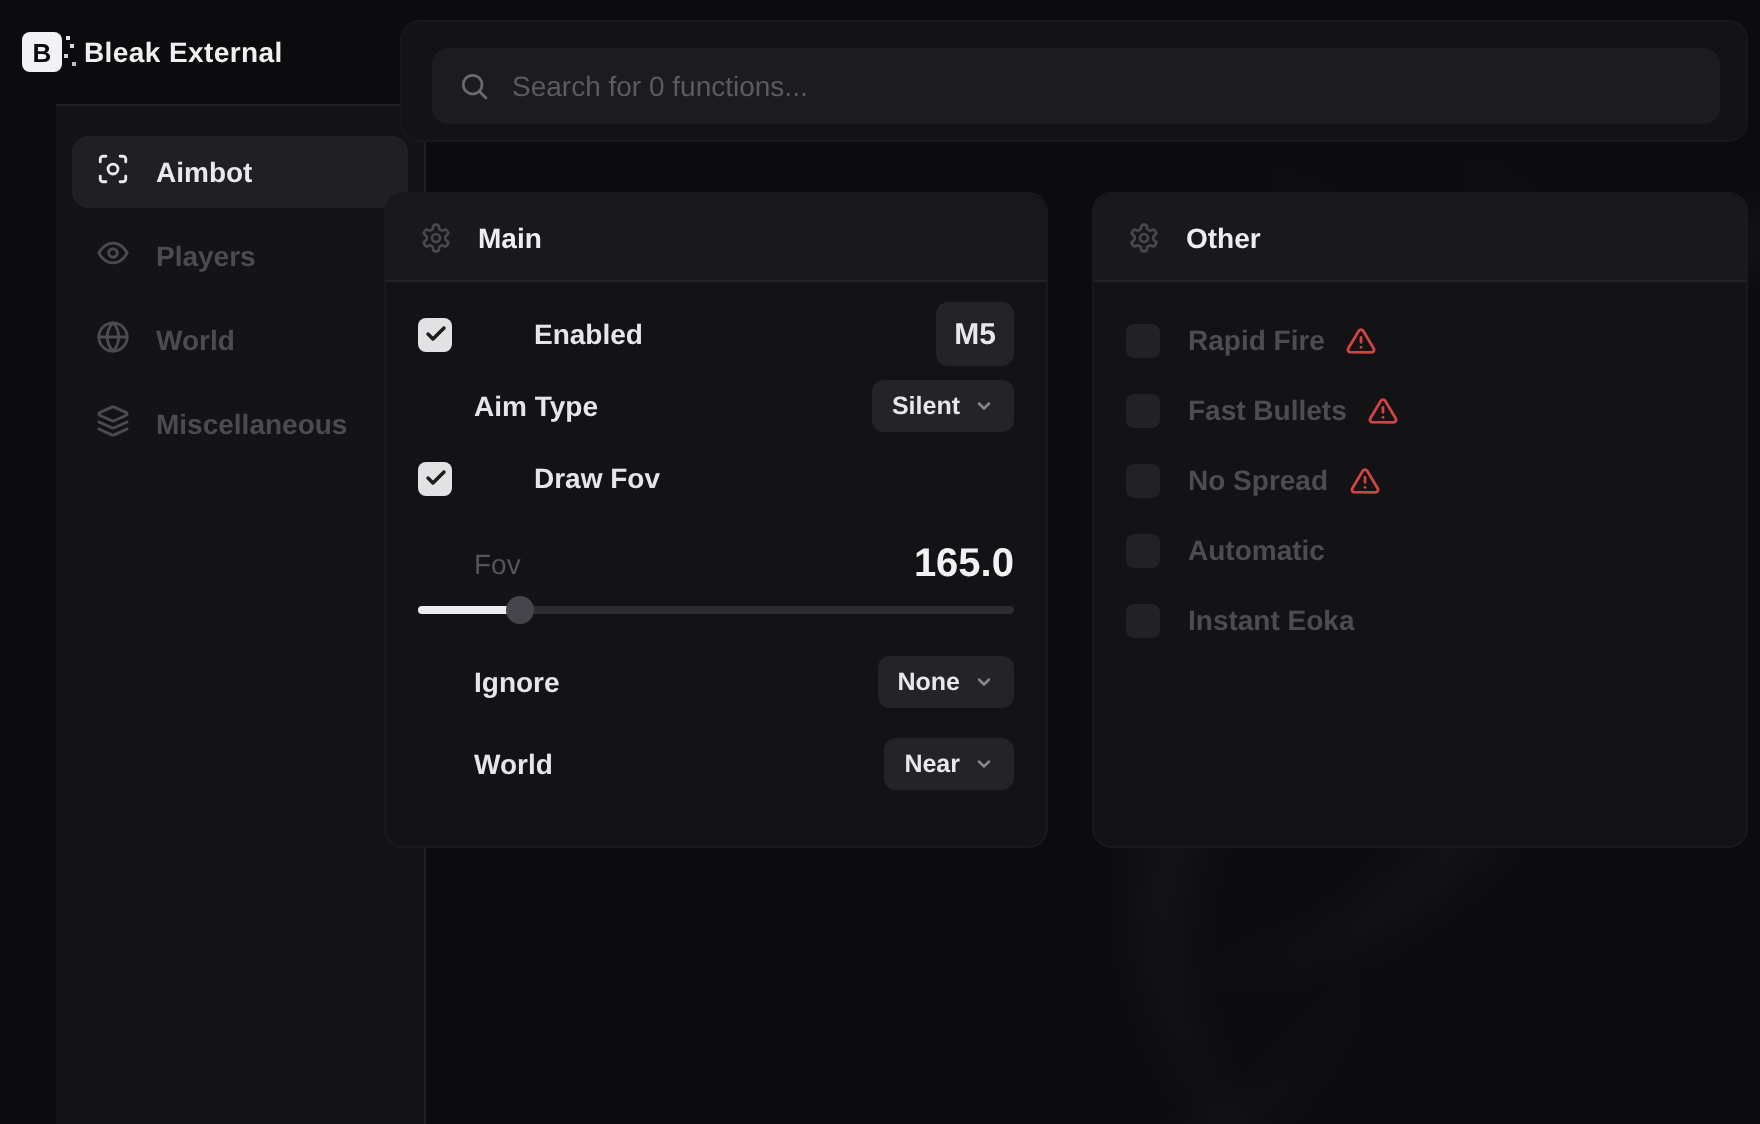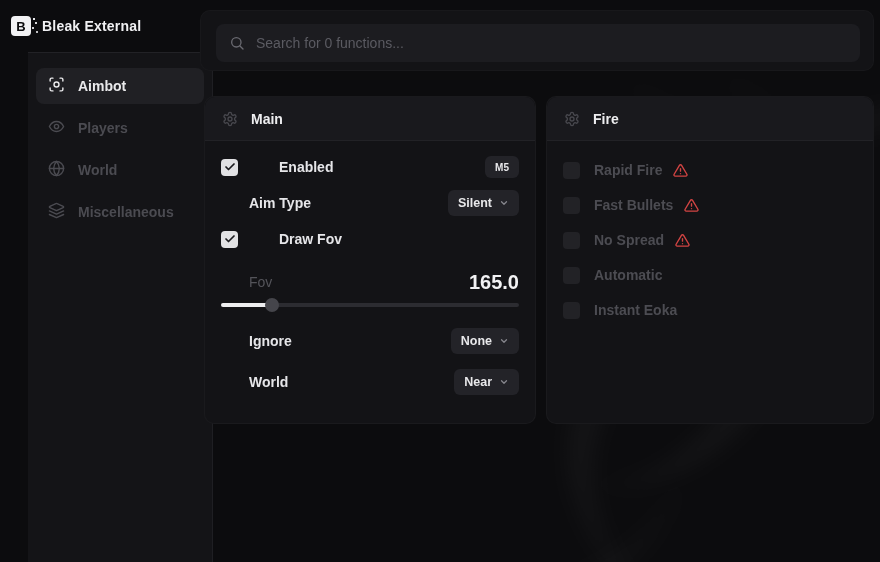--- a/index.html
+++ b/index.html
@@ -26,37 +26,37 @@
   .nav-item.active { background:#202024; color:#e9e9eb; }
 
   
   .search-panel { position:absolute; left:200px; top:10px; width:674px; height:61px; background:#131316; border-radius:10px; border:1px solid rgba(255,255,255,0.025); }
   .search-box { position:absolute; left:15px; top:13px; right:13px; height:38px; background:#1c1c20; border-radius:8px; display:flex; align-items:center; padding:0 13px; gap:11px; }
   .search-box input { flex:1; background:transparent; border:none; outline:none; color:#22c55e; font-size:14px; font-family:inherit; }
   .search-box input::placeholder { color:#5b5b62; }
 
   
   .panel { position:absolute; top:96px; height:328px; background:#131316; border:1px solid rgba(255,255,255,0.03); border-radius:10px; }
-  .panel-main { left:204px; width:332px; }
+  .panel-main { left:192px; width:332px; }
   .panel-other { left:546px; width:328px; }
   .panel-header { height:44px; background:#19191d; border-bottom:1px solid rgba(255,255,255,0.045); border-radius:10px 10px 0 0; display:flex; align-items:center; gap:13px; padding:0 17px; }
   .panel-header .hdr-icon { color:#48484e; display:flex; }
   .panel-title { font-size:14px; font-weight:700; color:#eeeef0; }
   .panel-body { padding:13px 16px 0 16px; }
 
   .row { display:flex; align-items:center; height:26px; margin-bottom:10px; }
   .row .grow { flex:1; }
   .row-label { font-size:14px; font-weight:600; color:#e6e6e9;padding-left:28px; }
   .row-label.dim { color:#54545a; font-weight:500; }
 
   .checkbox { width:17px; height:17px; border-radius:4px; background:#e2e2e4; display:flex; align-items:center; justify-content:center; margin-right:13px; cursor:pointer; }
   .checkbox svg { stroke:#1c1c1f; }
   .checkbox.off { background:#222226; }
 
-  .keybadge { min-width:34px; height:22px; padding:0 9px; background:#232328; border-radius:6px; display:flex; align-items:center; justify-content:center; font-size:10px; font-weight:700; color:#e8e8ea; cursor:pointer; }
+  .keybadge { min-width:34px; height:32px; padding:0 9px; background:#232328; border-radius:6px; display:flex; align-items:center; justify-content:center; font-size:15px; font-weight:700; color:#e8e8ea; cursor:pointer; }
   .dropdown { height:26px; padding:0 10px; background:#232328; border-radius:6px; display:inline-flex; align-items:center; gap:7px; font-size:12.5px; font-weight:700; color:#e8e8ea; cursor:pointer; }
   .dropdown svg { stroke:#86868d; }
 
   .fov-value { font-size:20px; font-weight:700; color:#f2f2f4; }
   .slider-row { position:relative; height:14px; margin:4px 0 16px 0; cursor:pointer; }
   .slider-track { position:absolute; left:0; right:0; top:5px; height:4px; background:#2c2c31; border-radius:2px; }
   .slider-fill { position:absolute; left:0; top:5px; height:4px; background:#ededef; border-radius:2px; width:17%; }
   .slider-thumb { position:absolute; top:0; width:14px; height:14px; border-radius:50%; background:#45454b; left:calc(17% - 7px); }
 
   .other-row { display:flex; align-items:center; height:26px; margin-bottom:9px; }
@@ -222,21 +222,21 @@
   </div>
 
   <div class="panel panel-other">
     <div class="panel-header">
       <span class="hdr-icon">
         <svg width="16" height="16" viewBox="0 0 24 24" fill="none" stroke="currentColor" stroke-width="2" stroke-linecap="round" stroke-linejoin="round">
             <path d="M12.22 2h-.44a2 2 0 0 0-2 2v.18a2 2 0 0 1-1 1.73l-.43.25a2 2 0 0 1-2 0l-.15-.08a2 2 0 0 0-2.73.73l-.22.38a2 2 0 0 0 .73 2.73l.15.1a2 2 0 0 1 1 1.72v.51a2 2 0 0 1-1 1.74l-.15.09a2 2 0 0 0-.73 2.73l.22.38a2 2 0 0 0 2.73.73l.15-.08a2 2 0 0 1 2 0l.43.25a2 2 0 0 1 1 1.73V20a2 2 0 0 0 2 2h.44a2 2 0 0 0 2-2v-.18a2 2 0 0 1 1-1.73l.43-.25a2 2 0 0 1 2 0l.15.08a2 2 0 0 0 2.73-.73l.22-.39a2 2 0 0 0-.73-2.73l-.15-.08a2 2 0 0 1-1-1.74v-.5a2 2 0 0 1 1-1.74l.15-.09a2 2 0 0 0 .73-2.73l-.22-.38a2 2 0 0 0-2.73-.73l-.15.08a2 2 0 0 1-2 0l-.43-.25a2 2 0 0 1-1-1.73V4a2 2 0 0 0-2-2z"></path>
             <circle cx="12" cy="12" r="3"></circle>
           </svg>
       </span>
-      <span class="panel-title">Fire</span>
+      <span class="panel-title">Other</span>
     </div>
     <div class="panel-body" style="padding-top:16px;">
 
 
       <div class="other-row">
         <span class="checkbox off"></span>
         <span class="other-label">Rapid Fire</span>
         <span class="warn-icon">
           <svg width="15" height="15" viewBox="0 0 24 24" fill="none" stroke="currentColor" stroke-width="2.2" stroke-linecap="round" stroke-linejoin="round">
               <path d="M10.29 3.86 1.82 18a2 2 0 0 0 1.71 3h16.94a2 2 0 0 0 1.71-3L13.71 3.86a2 2 0 0 0-3.42 0z"></path>

